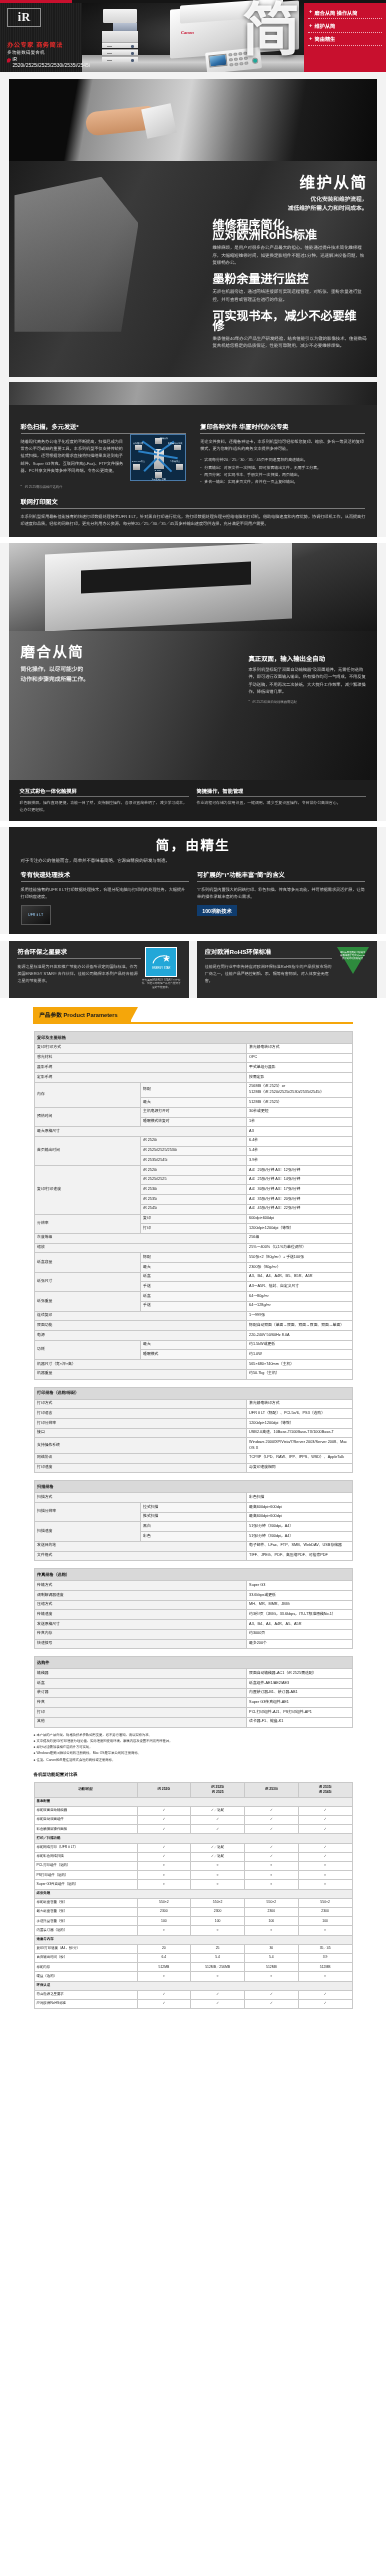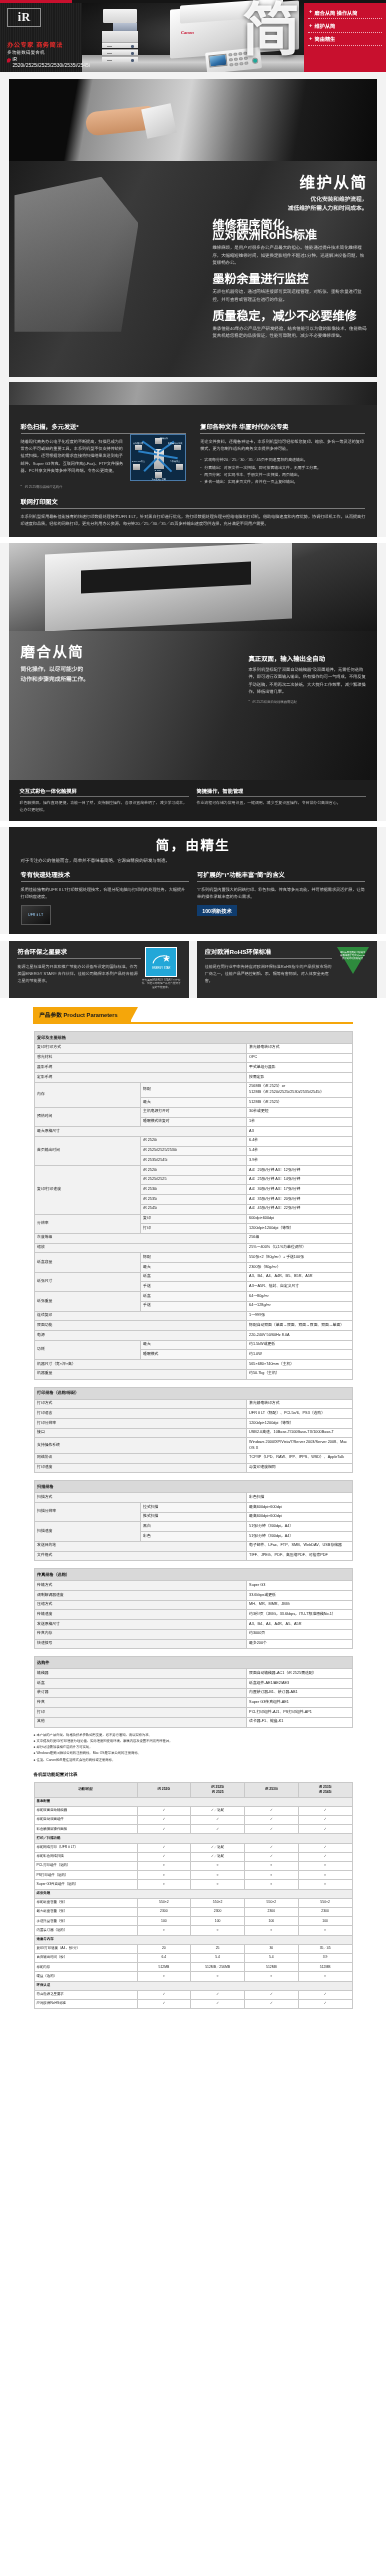--- a/index.html
+++ b/index.html
@@ -303,21 +303,21 @@
           <div class="h-sub">优化安装和维护流程，</div>
           <div class="h-sub" style="margin-top:0">减低维护所需人力和时间成本。</div>
 
           <div class="h-mid">维修程序简化，</div>
           <div class="h-mid" style="margin-top:0">应对欧洲RoHS标准</div>
           <div class="p-small">维修麻烦，是用户对很多办公产品最大的担心。佳能通过提升技术简化维修程序，大幅缩短维修时间，如更换定影组件不超过1分钟，迅速解决设备问题，恢复顺畅办公。</div>
 
           <div class="h-mid">墨粉余量进行监控</div>
           <div class="p-small">无须在机器旁边，通过网络连接即可实现远程管理，对纸张、墨粉余量进行监控，并可查看或管理正在进行的作业。</div>
 
-          <div class="h-mid">质量稳定，减少不必要维修</div>
+          <div class="h-mid">可实现书本，减少不必要维修</div>
           <div class="p-small">秉承佳能40年办公产品生产研发经验，结合佳能引以为傲的影像技术，佳能数码复合机给您稳定的品质保证，性能可靠耐用，减少不必要维修烦恼。</div>
         </div>
       </div>
     </div>
   </div>
 
   <div class="mohe">
     <div class="mohe-top-photo"></div>
     <div class="mohe-panel">
 

